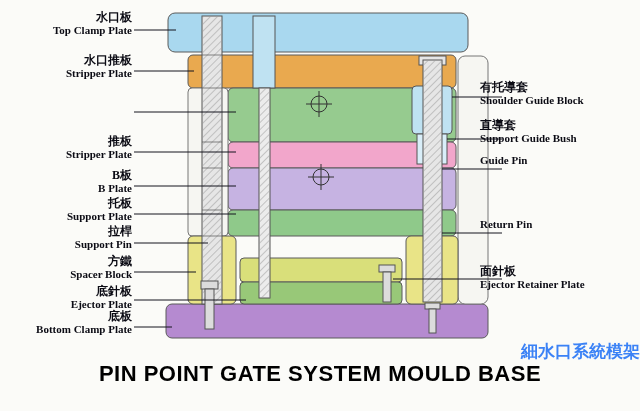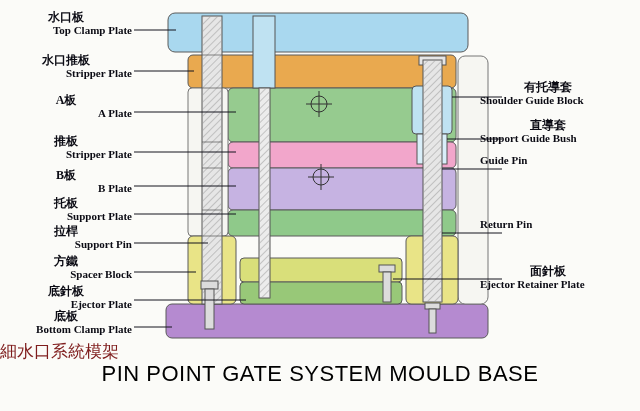--- a/index.html
+++ b/index.html
@@ -4,29 +4,29 @@
 <style>
   html,body{margin:0;padding:0;}
   .stage{
     position:relative;width:640px;height:411px;background:#fbfbf8;
     font-family:"Liberation Serif",serif;overflow:hidden;
   }
   svg.diagram{position:absolute;left:0;top:0;width:640px;height:411px;}
   .lbl{position:absolute;font-weight:bold;color:#0b0b14;}
   .lbl.left{left:0;width:132px;text-align:right;}
   .lbl.right{left:480px;width:136px;text-align:left;}
-  .lbl .zh{font-size:12px;line-height:14px;text-align:center;}
+  .lbl .zh{font-size:12px;line-height:14px;}
   .lbl .en{font-size:11px;line-height:13px;}
   .title-zh{
-    position:absolute;top:340px;left:0;width:100%;text-align:left;
-    font-size:17px;font-weight:normal;color:#7f1d1d;
+    position:absolute;top:340px;left:0;width:100%;text-align:right;
+    font-size:17px;font-weight:bold;color:#3b82f6;
   }
   .title-en{
     position:absolute;top:361px;left:0;width:100%;text-align:center;
-    font-size:22px;font-weight:normal;letter-spacing:0.5px;color:#000;
+    font-size:22px;font-weight:bold;letter-spacing:0.5px;color:#000;
     font-family:"Liberation Sans",sans-serif;
   }
 </style>
 </head>
 <body>
 
 <div class="stage">
 
   <svg class="diagram" viewBox="0 0 640 411">
     <defs>
@@ -114,24 +114,20 @@
   </svg>
 
   <div class="lbl left" style="top:10px">
     <div class="zh">水口板</div>
     <div class="en">Top Clamp Plate</div>
   </div>
   <div class="lbl left" style="top:53px">
     <div class="zh">水口推板</div>
     <div class="en">Stripper Plate</div>
   </div>
-  <div class="lbl left" style="top:93px">
-    <div class="zh">A板</div>
-    <div class="en">A Plate</div>
-  </div>
   <div class="lbl left" style="top:134px">
     <div class="zh">推板</div>
     <div class="en">Stripper Plate</div>
   </div>
   <div class="lbl left" style="top:168px">
     <div class="zh">B板</div>
     <div class="en">B Plate</div>
   </div>
   <div class="lbl left" style="top:196px">
     <div class="zh">托板</div>

